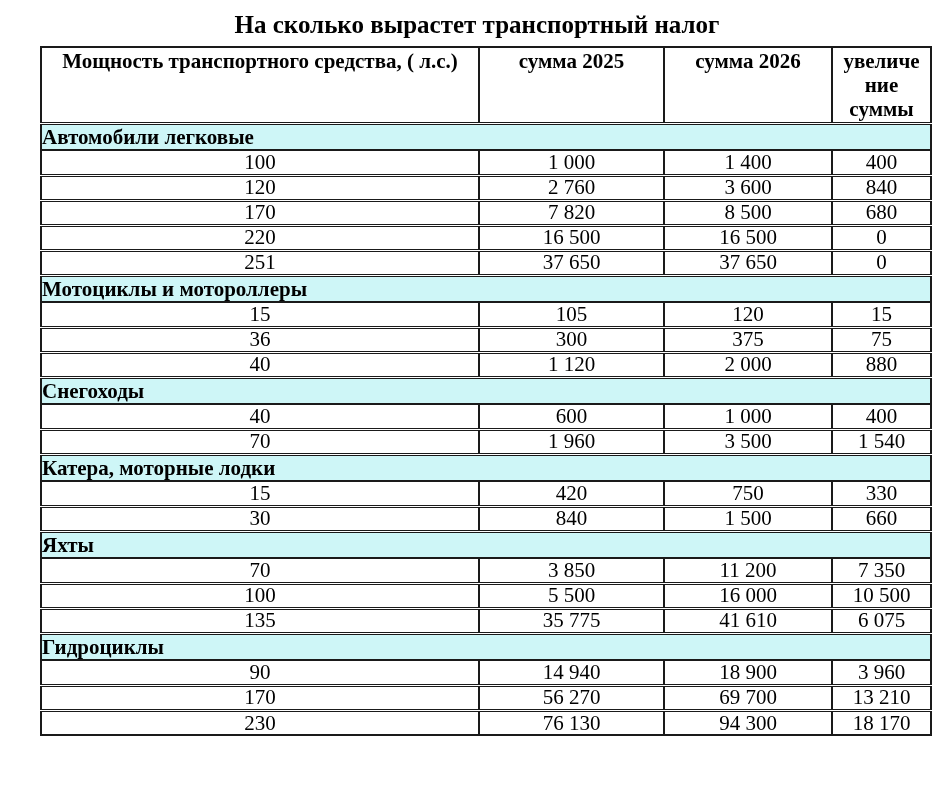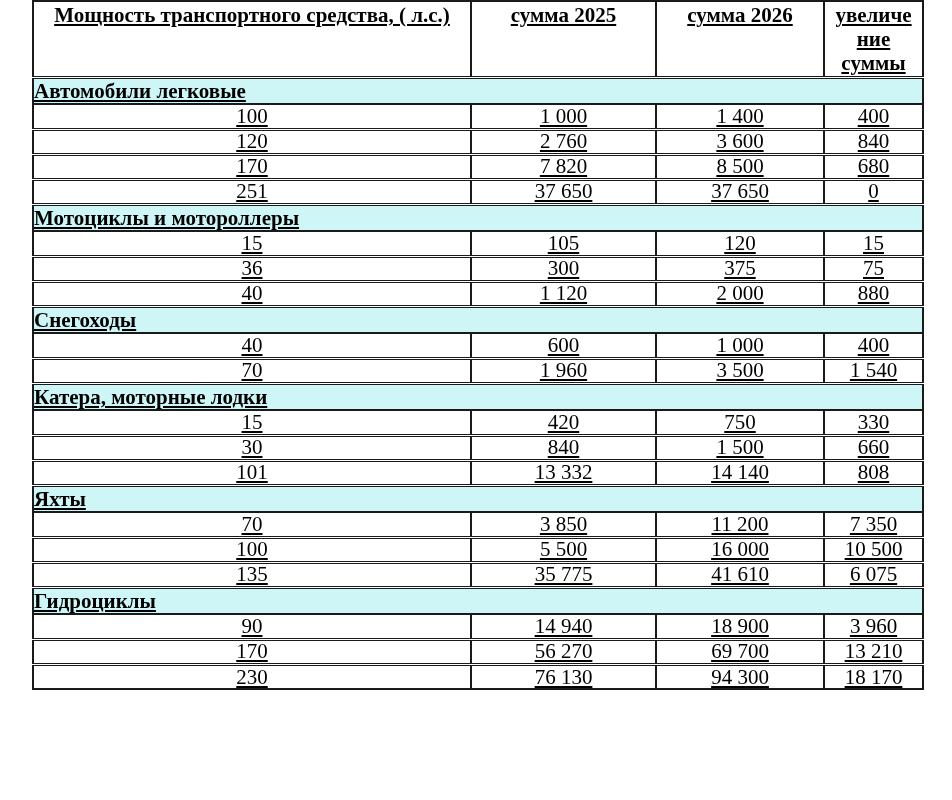--- a/index.html
+++ b/index.html
@@ -20,25 +20,24 @@
   .title{
     margin:11px 0 7px 32px;
     width:890px;
     text-align:center;
     font-size:25px;
     font-weight:bold;
     color:var(--text);
   }
   table.tax{
     border-collapse:collapse;
-    margin-left:32px;
+    margin-left:40px;
     width:890px;
     table-layout:fixed;
     border:2px solid var(--border);
-    text-decoration:underline;
   }
   th,td{
     border:2px solid var(--border);
     color:var(--text);
     overflow:hidden;
   }
   th{
     font-size:21px;
     font-weight:bold;
     vertical-align:top;
@@ -80,20 +79,21 @@
     margin:0 auto;
     overflow-wrap:break-word;
     word-break:break-word;
     text-align:center;
   }
 </style>
 </head>
 <body>
 
 <div class="page">
+  <div class="title">На сколько вырастет транспортный налог</div>
 
   <table class="tax">
     <colgroup>
       <col class="c0">
         <col class="c1">
         <col class="c2">
         <col class="c3">
     </colgroup>
     <thead>
       <tr class="head">
@@ -123,20 +123,26 @@
           <td>3 600</td>
           <td>840</td>
         </tr>
         <tr class="data">
           <td>170</td>
           <td>7 820</td>
           <td>8 500</td>
           <td>680</td>
         </tr>
         <tr class="data">
+          <td>220</td>
+          <td>16 500</td>
+          <td>16 500</td>
+          <td>0</td>
+        </tr>
+        <tr class="data">
           <td>251</td>
           <td>37 650</td>
           <td>37 650</td>
           <td>0</td>
         </tr>
         <tr class="section">
           <td colspan="4">
             <div class="sec-label">Мотоциклы и мотороллеры</div>
           </td>
         </tr>
@@ -184,26 +190,20 @@
           <td>15</td>
           <td>420</td>
           <td>750</td>
           <td>330</td>
         </tr>
         <tr class="data">
           <td>30</td>
           <td>840</td>
           <td>1 500</td>
           <td>660</td>
-        </tr>
-        <tr class="data">
-          <td>101</td>
-          <td>13 332</td>
-          <td>14 140</td>
-          <td>808</td>
         </tr>
         <tr class="section">
           <td colspan="4">
             <div class="sec-label">Яхты</div>
           </td>
         </tr>
         <tr class="data">
           <td>70</td>
           <td>3 850</td>
           <td>11 200</td>

